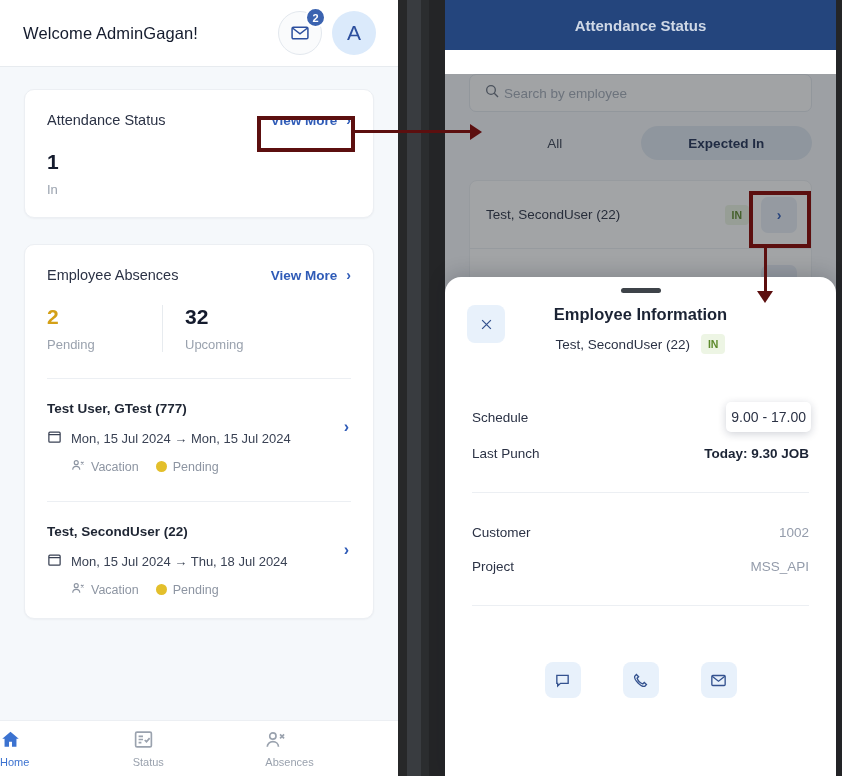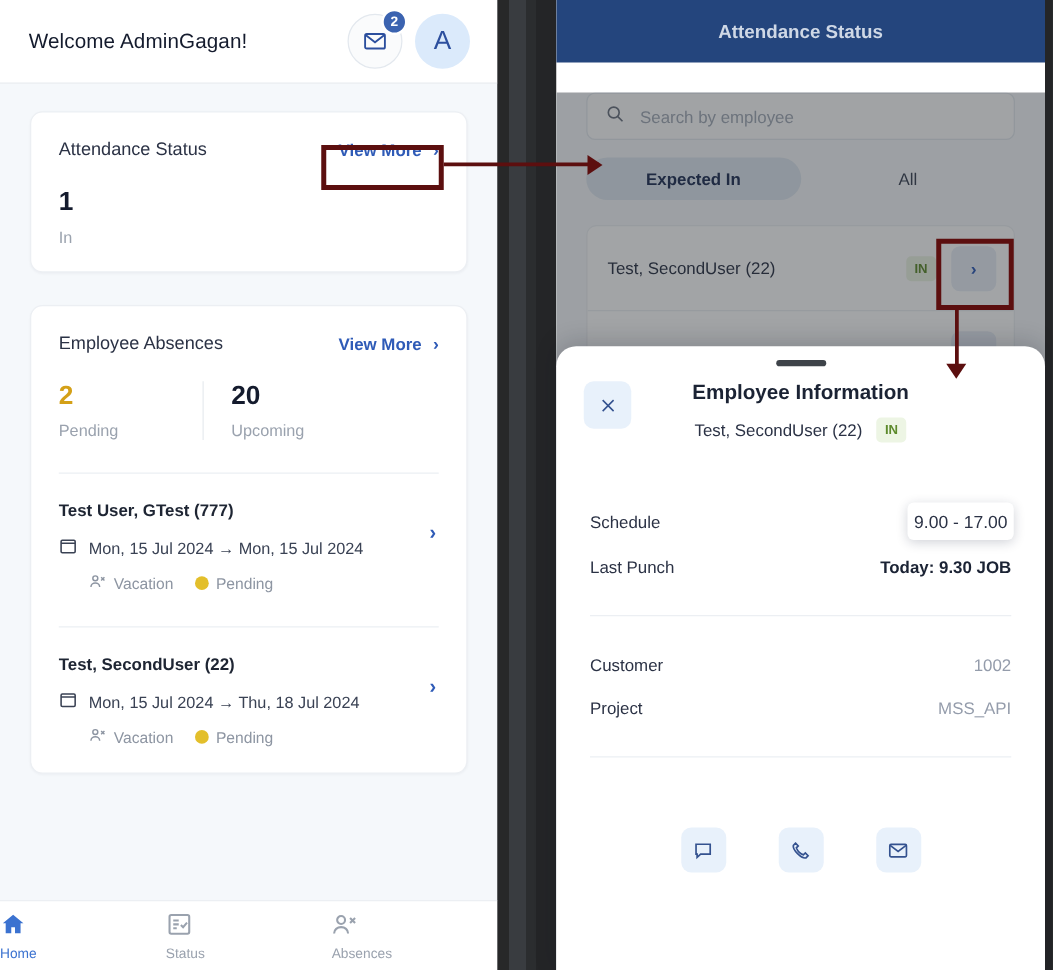--- a/index.html
+++ b/index.html
@@ -124,21 +124,21 @@
   }
   .rp-title { color: #cfd8e6; font-size: 15px; font-weight: bold; }
   .rp-content { position: relative; height: 726px; background: #f7f9fb; }
   .scrim {
     position: absolute; inset: 0; background: rgba(34,38,44,.42);
     z-index: 5;
   }
   .search-box {
     margin: 24px 24px 0 24px; height: 38px;
     border: 1px solid #e3e8ee; border-radius: 7px; background: #fdfdfe;
-    display: flex; align-items: center; gap: 12px; padding: 0 14px;
+    display: flex; align-items: center; gap: 4px; padding: 0 14px;
   }
   .search-ph { color: #a3abb7; font-size: 13.5px; }
   .tabs { display: flex; margin: 14px 24px 0 24px; }
   .tab {
     flex: 1; height: 34px; border-radius: 17px;
     display: flex; align-items: center; justify-content: center;
     font-size: 13.5px; font-weight: bold; color: #2b3245;
   }
   .tab.active { background: #dfe7f1; color: #203055; }
   .tab.inactive { font-weight: normal; color: #3a4254; }
@@ -261,21 +261,21 @@
             <span>View More</span>
             <span class="vm-chev">›</span>
           </div>
         </div>
         <div class="stat-row">
           <div class="stat">
             <div class="stat-num amber">2</div>
             <div class="stat-lbl">Pending</div>
           </div>
           <div class="stat div">
-            <div class="stat-num">20</div>
+            <div class="stat-num">32</div>
             <div class="stat-lbl">Upcoming</div>
           </div>
         </div>
 
         <div class="hr"></div>
 
         <div class="absence">
           <div class="abs-name">Test User, GTest (777)</div>
           <div class="abs-dates">
             <span>
@@ -383,22 +383,22 @@
         <span>
           <svg width="16" height="16" viewBox="0 0 24 24" fill="none" stroke="#6b7380" stroke-width="2">
             <circle cx="10.5" cy="10.5" r="6.5"></circle>
               <path d="M15.4 15.4L21 21"></path>
           </svg>
         </span>
         <span class="search-ph">Search by employee</span>
       </div>
 
       <div class="tabs">
+        <div class="tab inactive">All</div>
         <div class="tab active">Expected In</div>
-        <div class="tab inactive">All</div>
       </div>
 
       <div class="emp-list">
         <div class="emp-row">
           <div class="emp-name">Test, SecondUser (22)</div>
           <div class="emp-right">
             <span class="badge-in">IN</span>
             <span class="emp-go">›</span>
           </div>
         </div>

